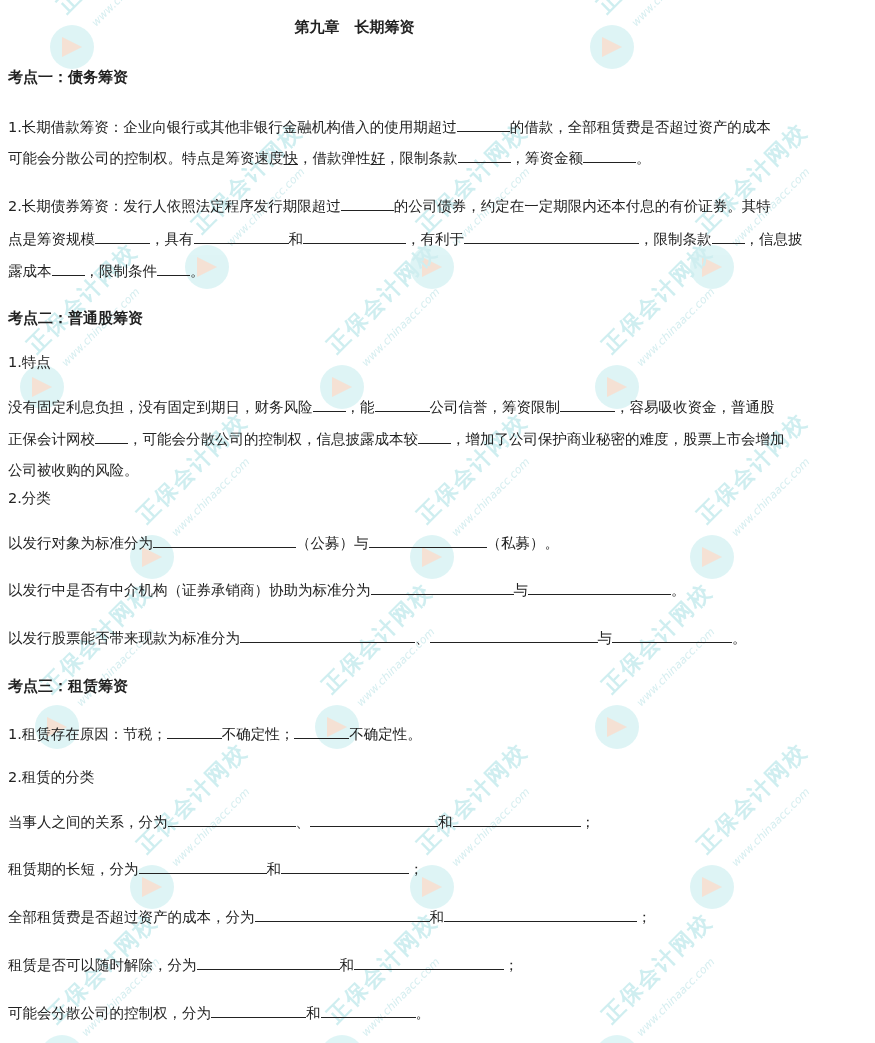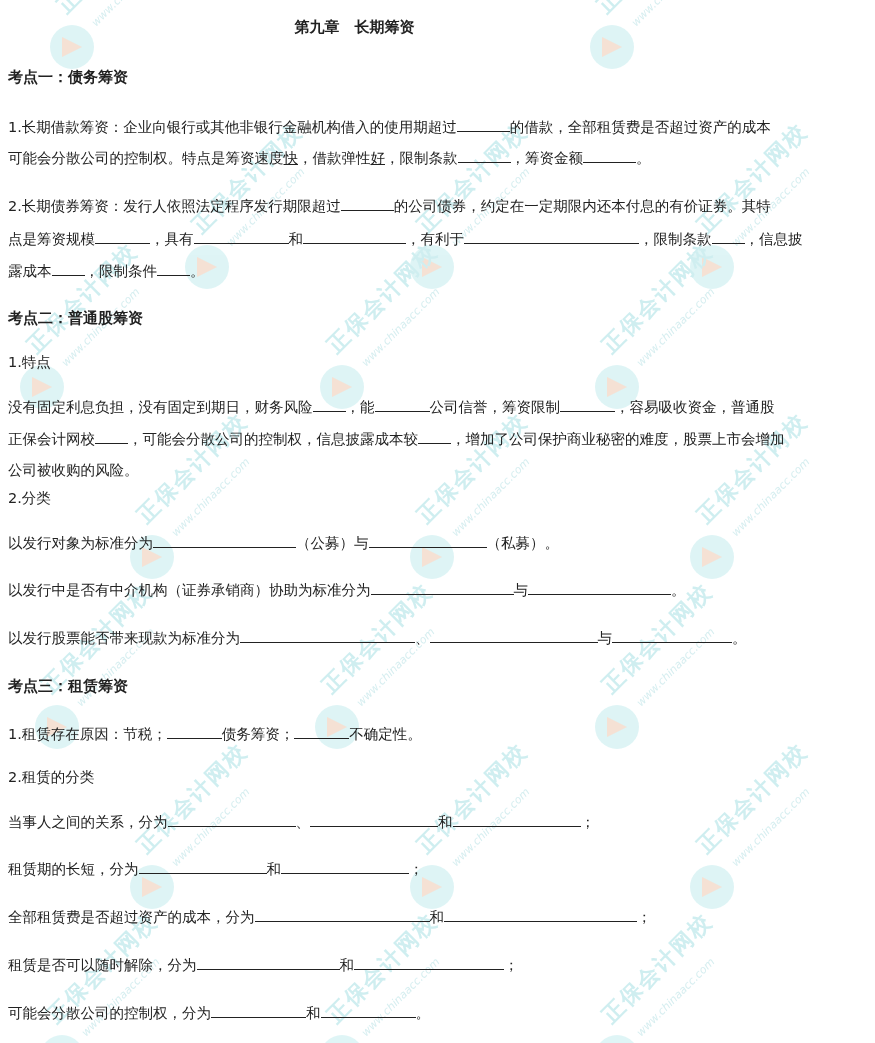--- a/index.html
+++ b/index.html
@@ -190,21 +190,21 @@
   <div class="line" style="top:580px">
     <span>以发行中是否有中介机构（证券承销商）协助为标准分为</span><span class="blank" style="width:143px"></span><span>与</span><span class="blank" style="width:143px"></span><span>。</span>
   </div>
   <div class="line" style="top:628px">
     <span>以发行股票能否带来现款为标准分为</span><span class="blank" style="width:175px"></span><span>、</span><span class="blank" style="width:168px"></span><span>与</span><span class="blank" style="width:120px"></span><span>。</span>
   </div>
 
   <div class="line heading" style="top:676px">考点三：租赁筹资</div>
 
   <div class="line" style="top:724px">
-    <span>1.租赁存在原因：节税；</span><span class="blank" style="width:55px"></span><span>债务筹资；</span><span class="blank" style="width:55px"></span><span>不确定性。</span>
+    <span>1.租赁存在原因：节税；</span><span class="blank" style="width:55px"></span><span>不确定性；</span><span class="blank" style="width:55px"></span><span>不确定性。</span>
   </div>
 
   <div class="line" style="top:767px">2.租赁的分类</div>
 
   <div class="line" style="top:812px">
     <span>当事人之间的关系，分为</span><span class="blank" style="width:128px"></span><span>、</span><span class="blank" style="width:128px"></span><span>和</span><span class="blank" style="width:128px"></span><span>；</span>
   </div>
   <div class="line" style="top:859px">
     <span>租赁期的长短，分为</span><span class="blank" style="width:128px"></span><span>和</span><span class="blank" style="width:128px"></span><span>；</span>
   </div>

